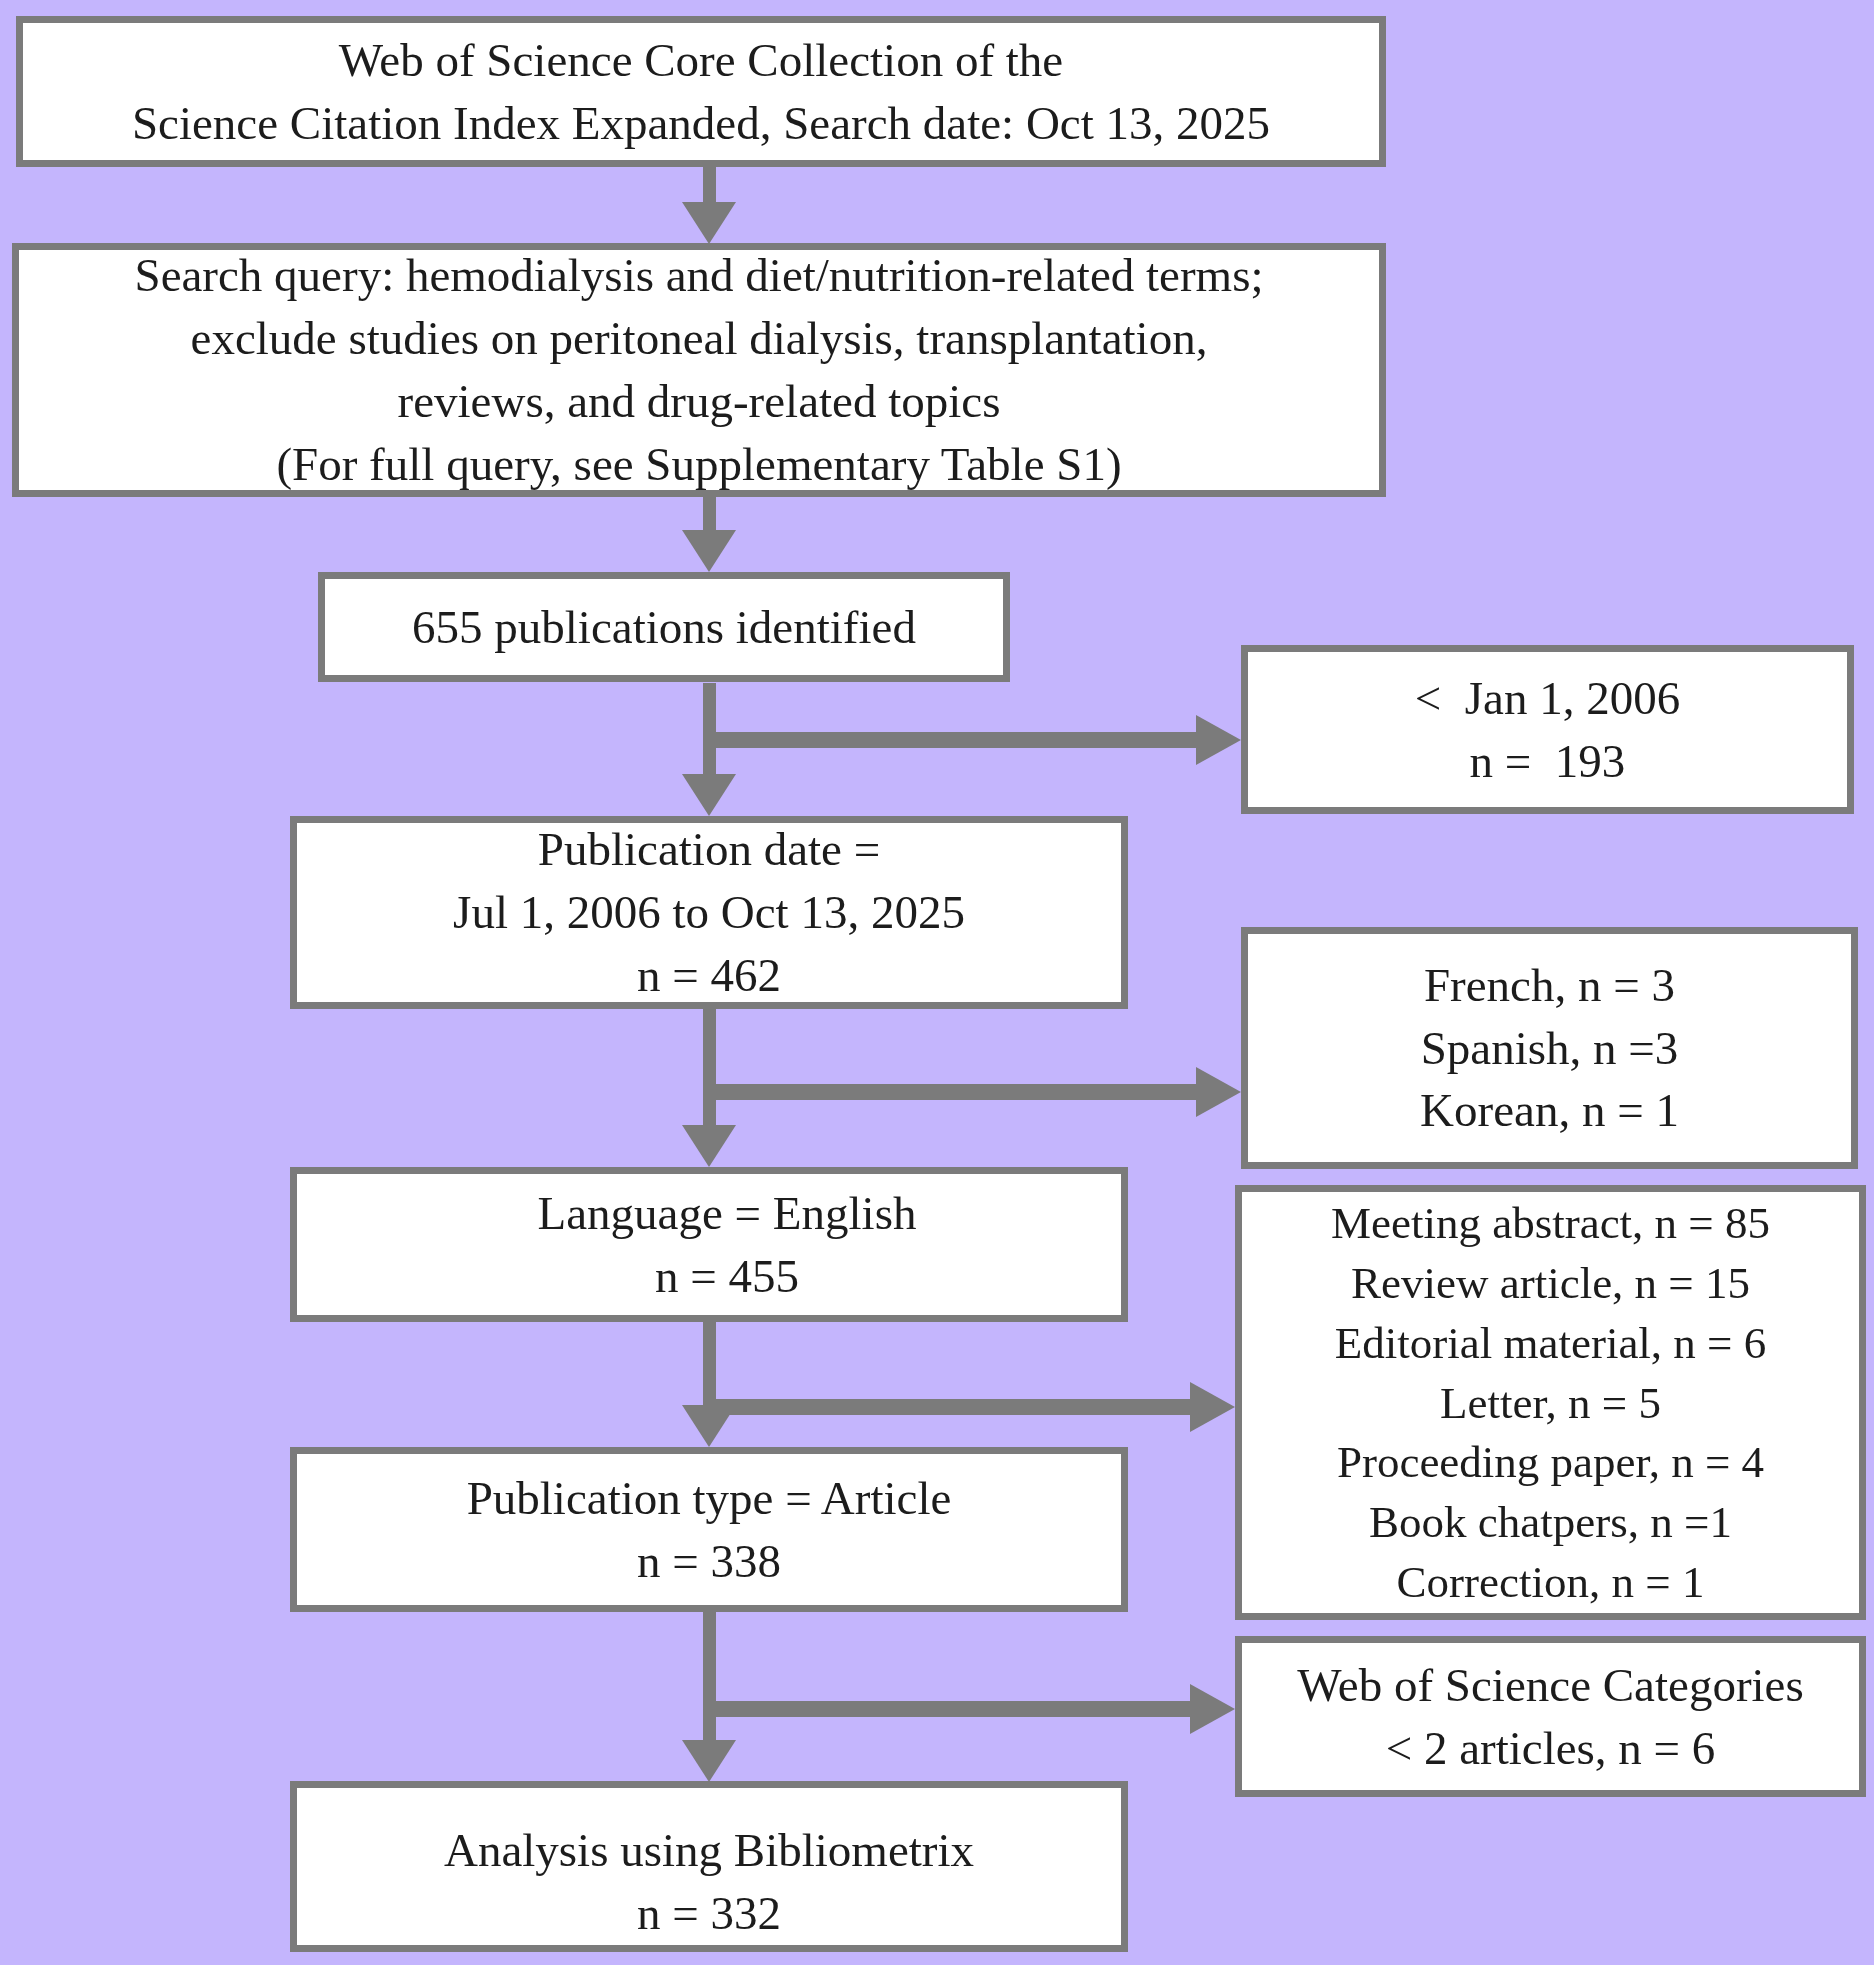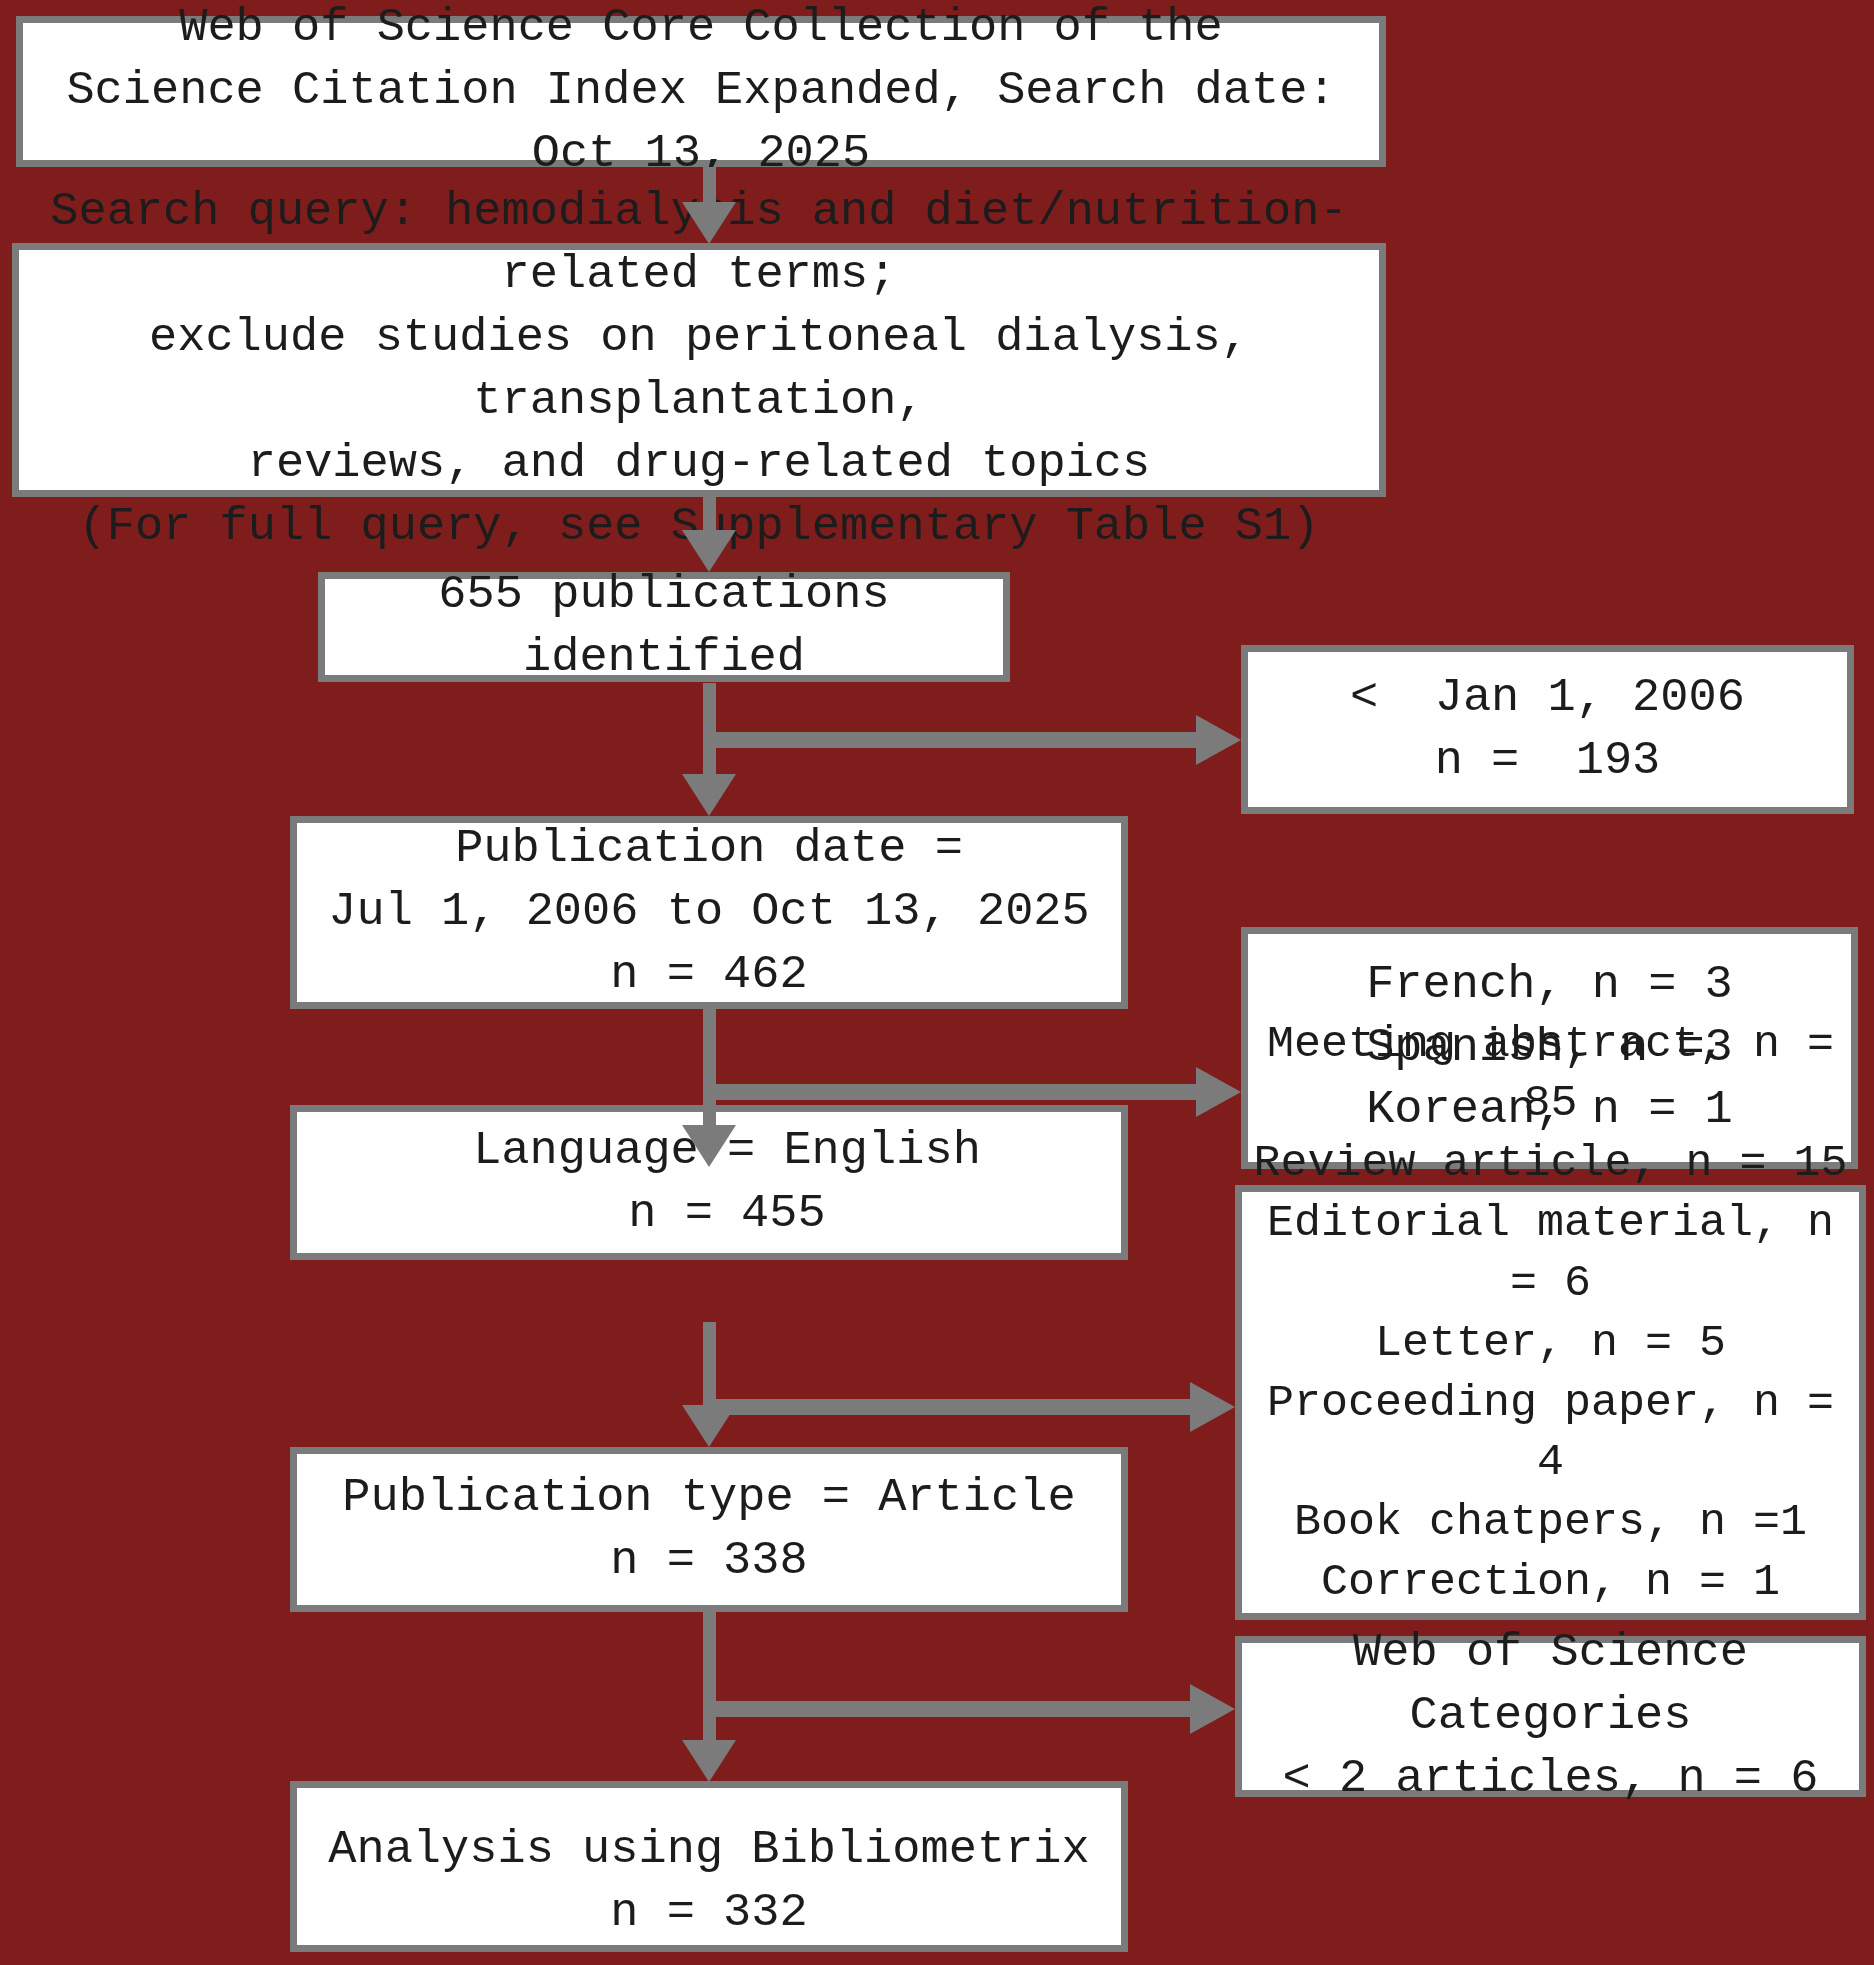--- a/index.html
+++ b/index.html
@@ -4,22 +4,22 @@
 <style>
   html, body {
     margin: 0;
     padding: 0;
     background: #ffffff;
   }
   #canvas {
     position: relative;
     width: 1874px;
     height: 1965px;
-    background: #7f1d1d;
-    font-family: Liberation Mono, monospace;
+    background: #c4b5fd;
+    font-family: Liberation Serif, serif;
     color: #1c1c1c;
     overflow: hidden;
   }
   .fbox {
     position: absolute;
     box-sizing: border-box;
     border: 7.3px solid #7b7b7b;
     background: #ffffff;
     display: flex;
     align-items: center;
@@ -29,21 +29,21 @@
   .fbox .box-text {
     white-space: pre-wrap;
     font-size: 47px;
     line-height: 1.34;
   }
   
   #b1 { left: 16px;  top: 16px;   width: 1370px; height: 151px; }
   #b2 { left: 12px;  top: 243px;  width: 1374px; height: 254px; }
   #b3 { left: 290px; top: 572px;  width: 692px; height: 110px; margin-left: 28px; }
   #b4 { left: 290px; top: 816px; width: 838px; height: 193px; }
-  #b5 { left: 290px; top: 1105px; width: 838px; height: 155px; padding-left: 36px; }
+  #b5 { left: 290px; top: 1167px; width: 838px; height: 155px; padding-left: 36px; }
   #b6 { left: 290px; top: 1447px; width: 838px; height: 165px; }
   #b7 { left: 290px; top: 1781px; width: 838px; height: 171px; align-items: flex-end; }
   
   #s1 { left: 1241px; top: 645px;  width: 613px; height: 169px; }
   #s2 { left: 1241px; top: 927px; width: 617px; height: 242px; }
   #s3 { left: 1235px; top: 1185px; width: 631px; height: 435px; align-items: flex-end; }
   #s4 { left: 1235px; top: 1636px; width: 631px; height: 161px; }
   #s3 .box-text { font-size: 45px; line-height: 1.33; }
 
   

